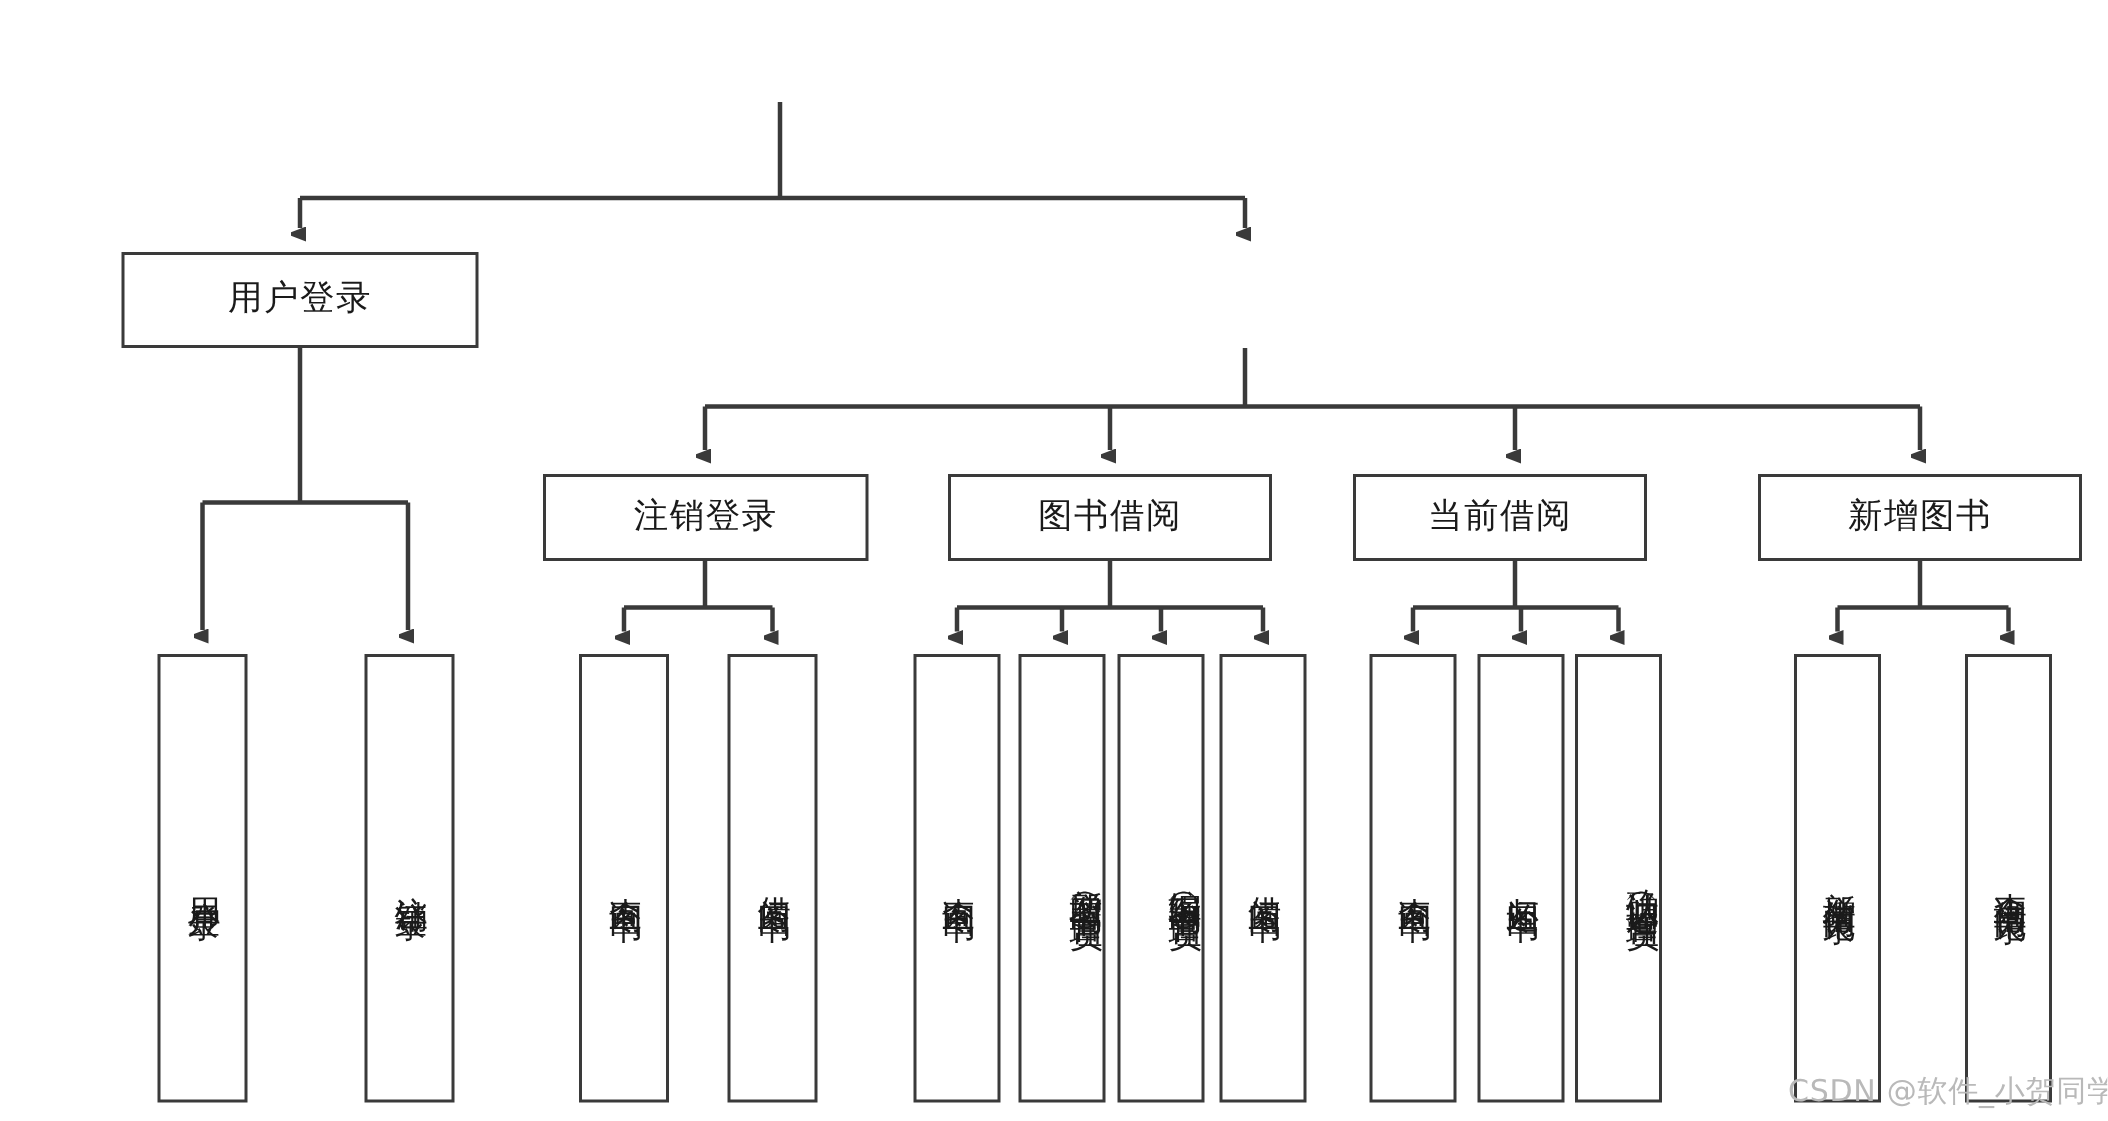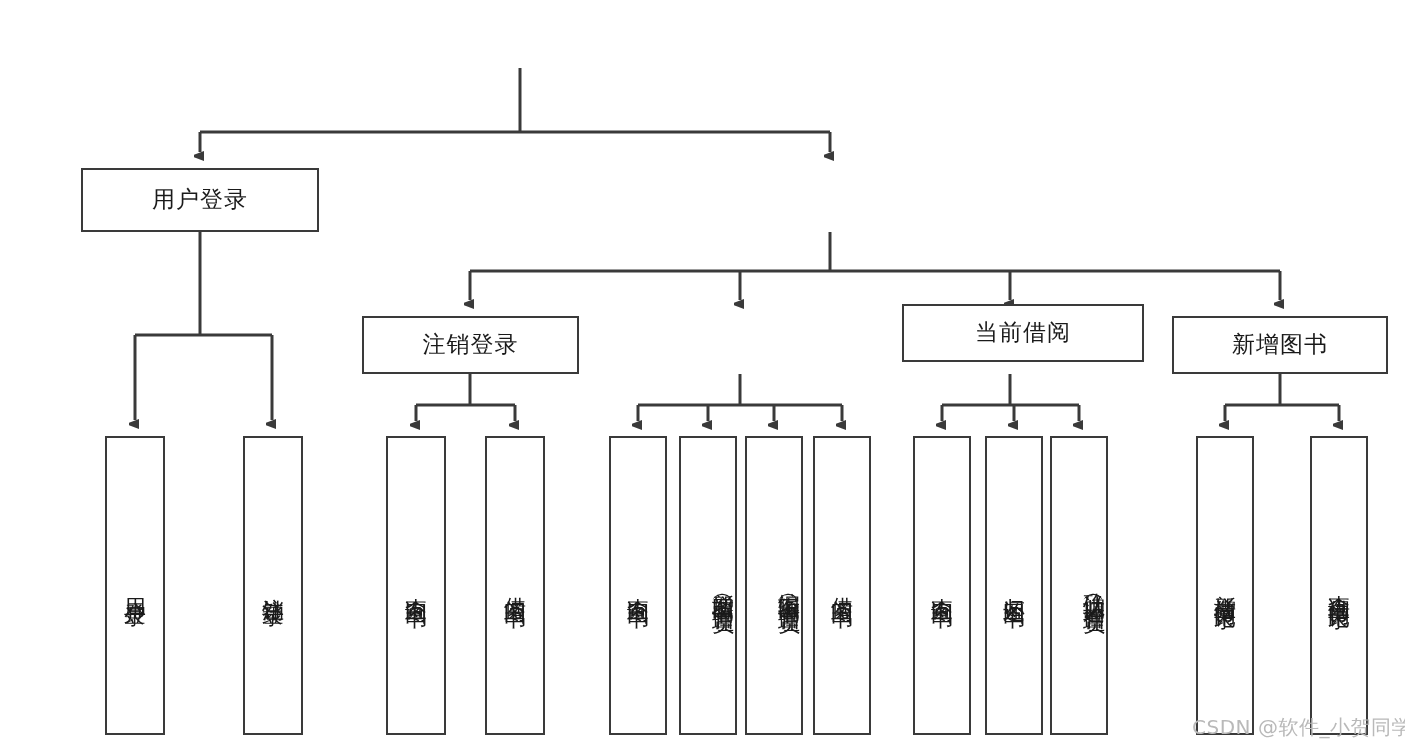--- a/index.html
+++ b/index.html
@@ -122,21 +122,22 @@
       <path d="M 1225 405 L 1339 405"></path>
       <path d="M 1225 405 L 1225 421" marker-end="url(#arrow)"></path>
       <path d="M 1339 405 L 1339 421" marker-end="url(#arrow)"></path>
     </g>
   </svg>
 
 
   <div class="node node-h" style="left:81px; top:168px; width:238px; height:64px;">用户登录</div>
 
   <div class="node node-h" style="left:362px; top:316px; width:217px; height:58px;">注销登录</div>
-  <div class="node node-h" style="left:902px; top:304px; width:242px; height:58px;">当前借阅</div>
+  <div class="node node-h" style="left:632px; top:316px; width:216px; height:58px;">图书借阅</div>
+  <div class="node node-h" style="left:902px; top:316px; width:196px; height:58px;">当前借阅</div>
   <div class="node node-h" style="left:1172px; top:316px; width:216px; height:58px;">新增图书</div>
 
   <div class="node node-v vmid" style="left:105px; top:436px; width:60px; height:299px;">用户登录</div>
   <div class="node node-v vmid" style="left:243px; top:436px; width:60px; height:299px;">注销登录</div>
 
   <div class="node node-v vmid" style="left:386px; top:436px; width:60px; height:299px;">查询图书</div>
   <div class="node node-v vmid" style="left:485px; top:436px; width:60px; height:299px;">借阅图书</div>
 
   <div class="node node-v vmid" style="left:609px; top:436px; width:58px; height:299px;">查询图书</div>
   <div class="node node-v vtop" style="left:679px; top:436px; width:58px; height:299px;">新增图书（管理员）</div>

